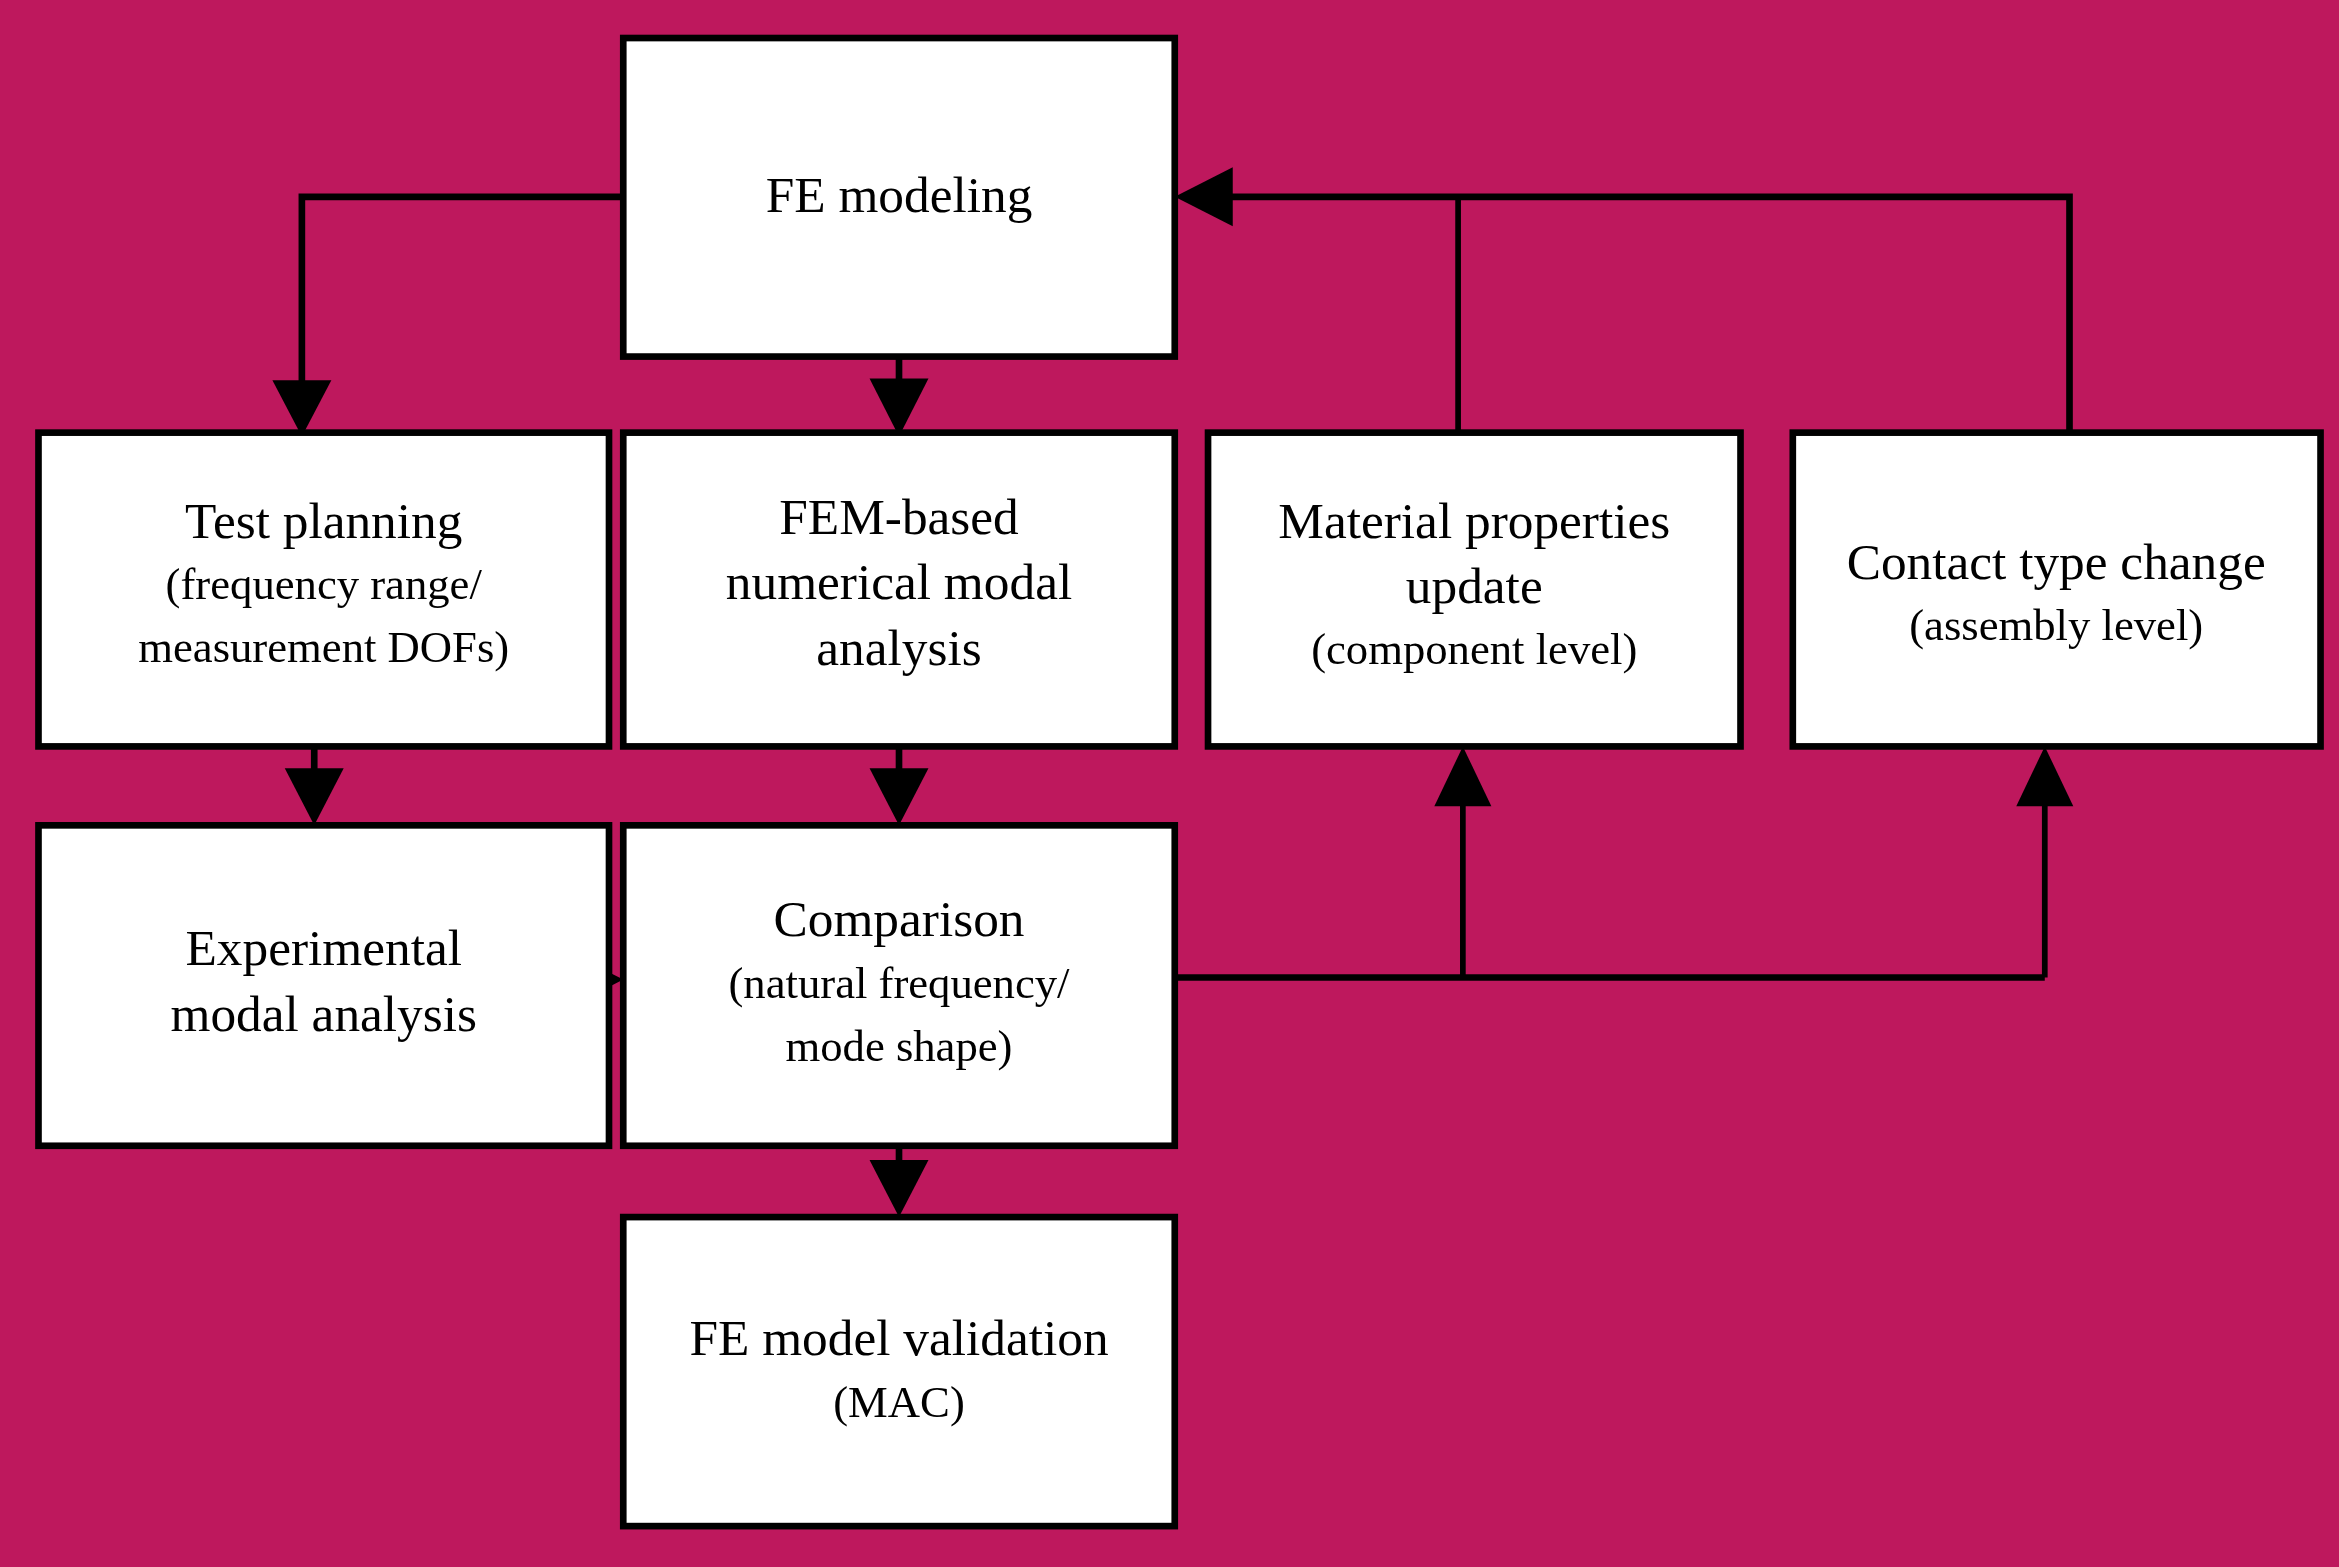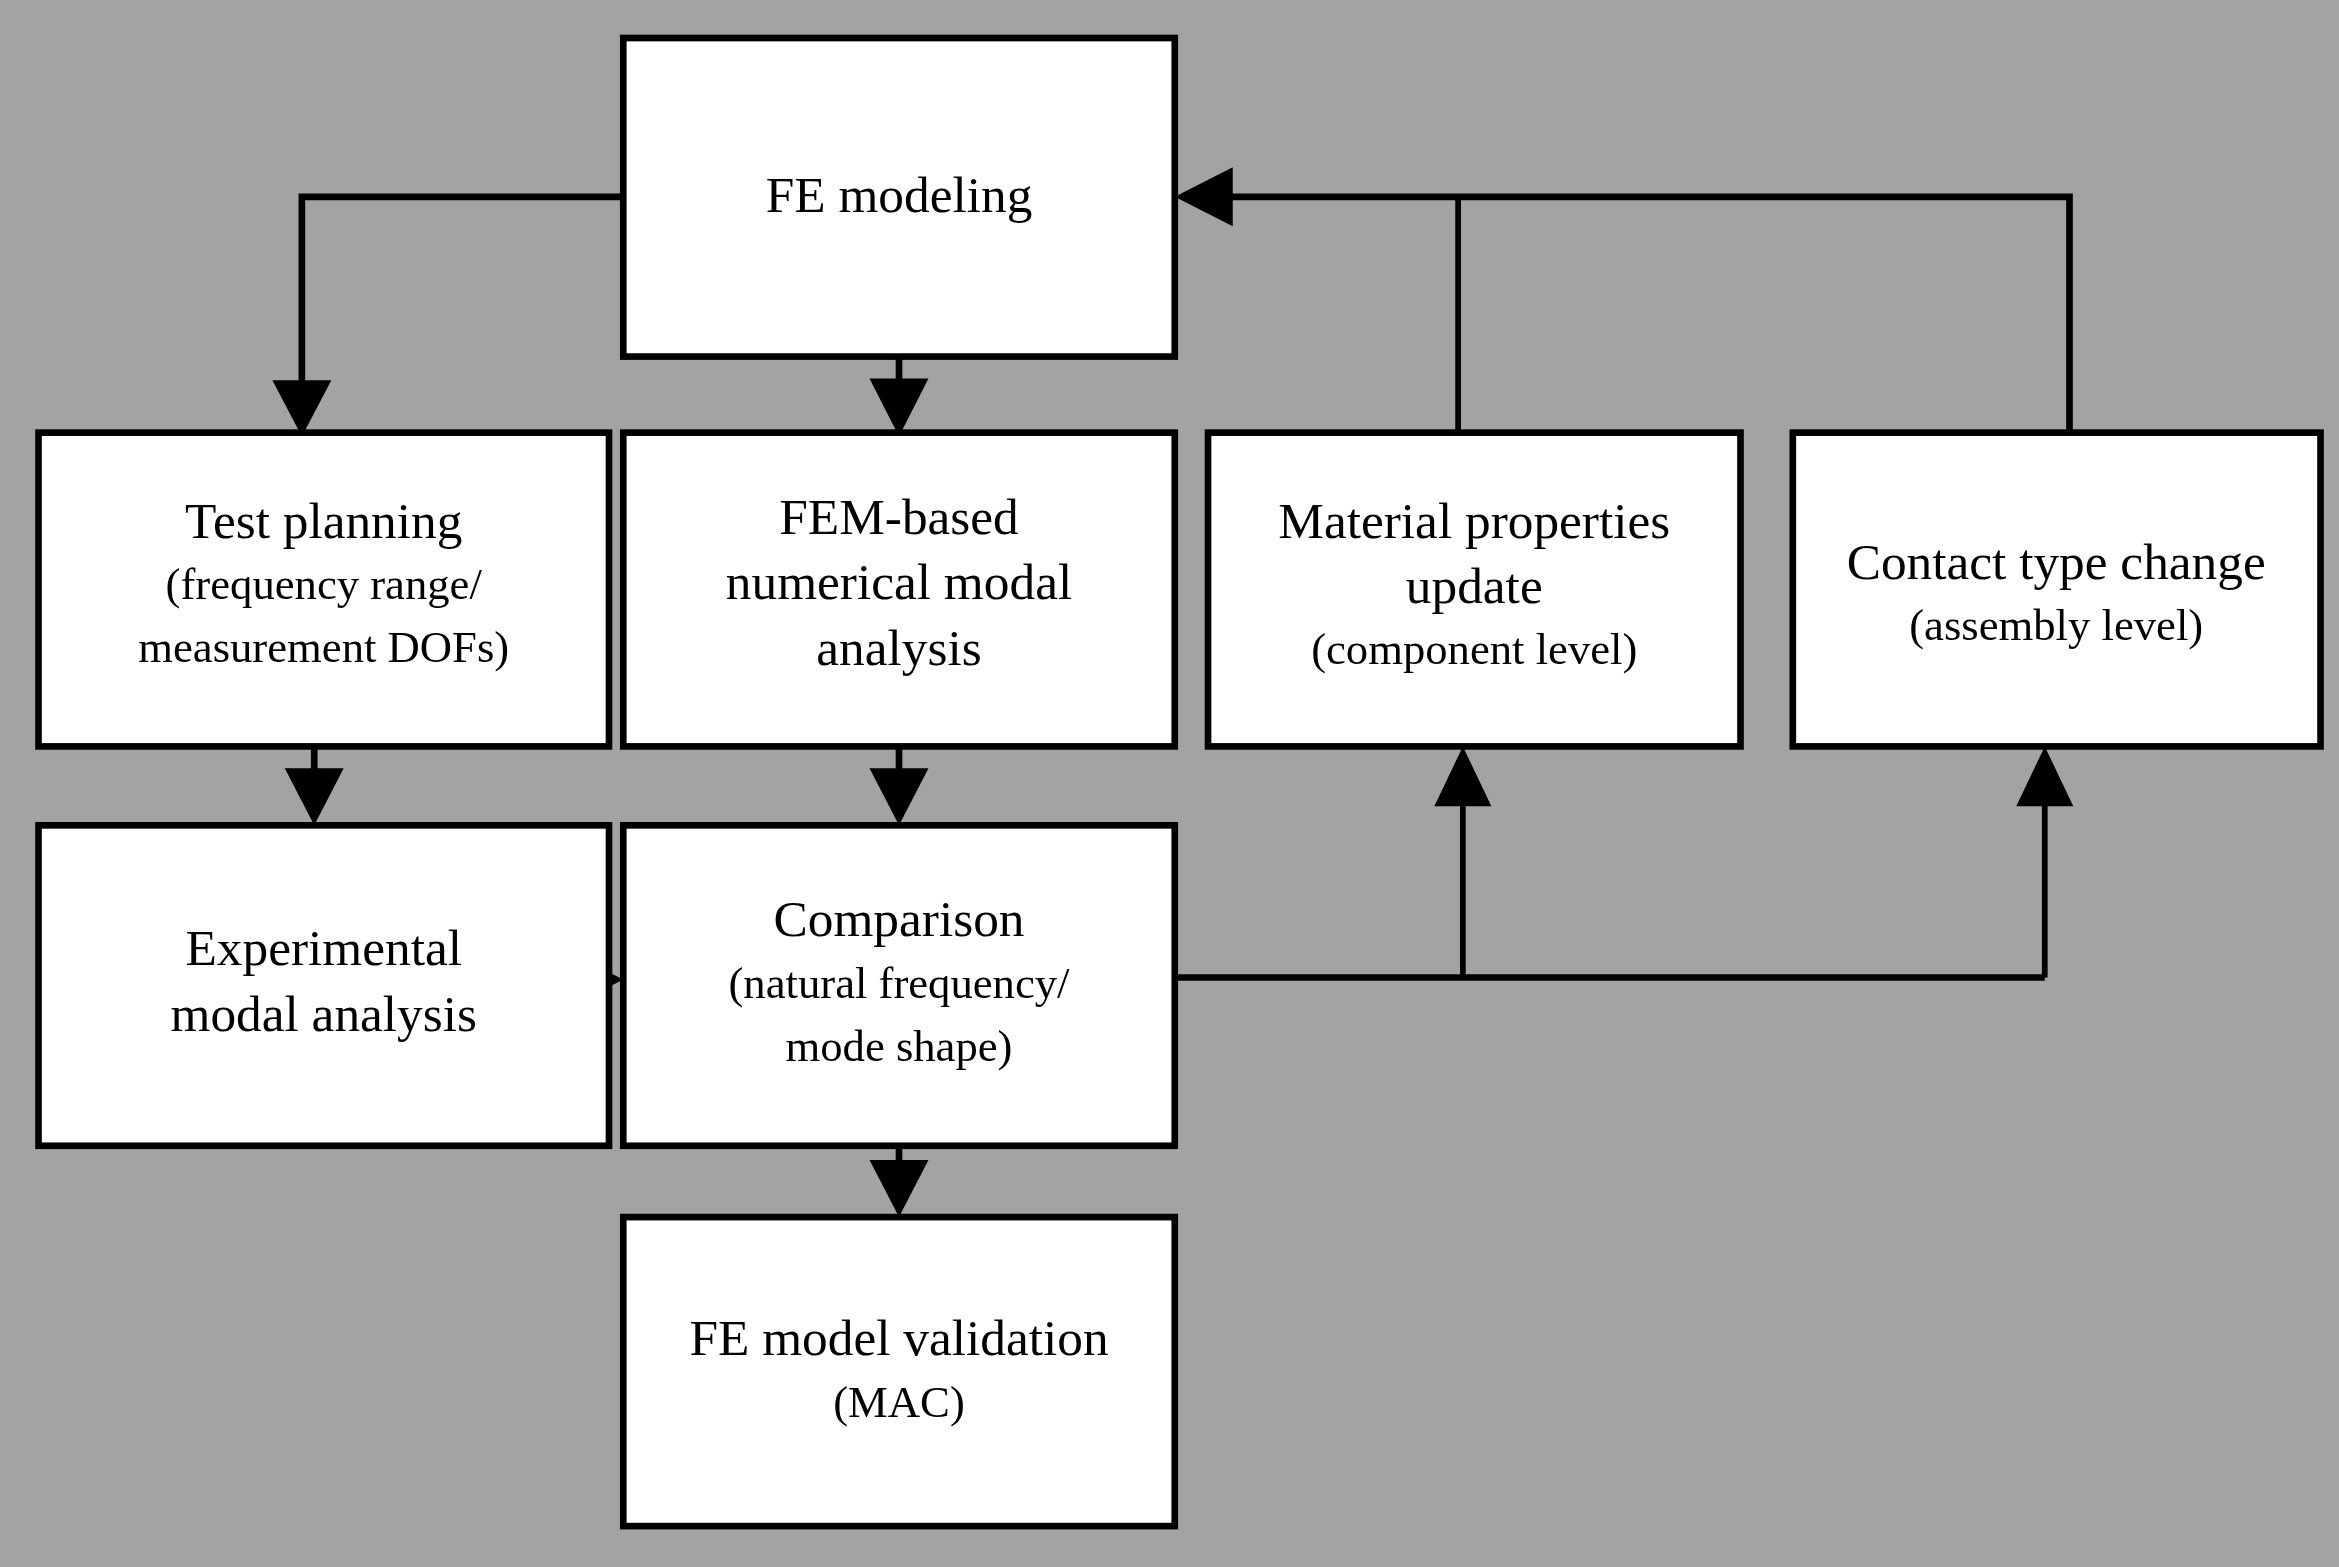--- a/index.html
+++ b/index.html
@@ -10,21 +10,21 @@
   body {
     width: 2340px;
     height: 1567px;
     font-family: "Liberation Serif", "DejaVu Serif", serif;
     overflow: hidden;
   }
   #flowchart-root {
     position: relative;
     width: 2340px;
     height: 1567px;
-    background: #a3a3a3;
+    background: #be185d;
   }
   svg.diagram {
     position: absolute;
     top: 0;
     left: 0;
     width: 2340px;
     height: 1567px;
   }
   .node-box {
     fill: #ffffff;

